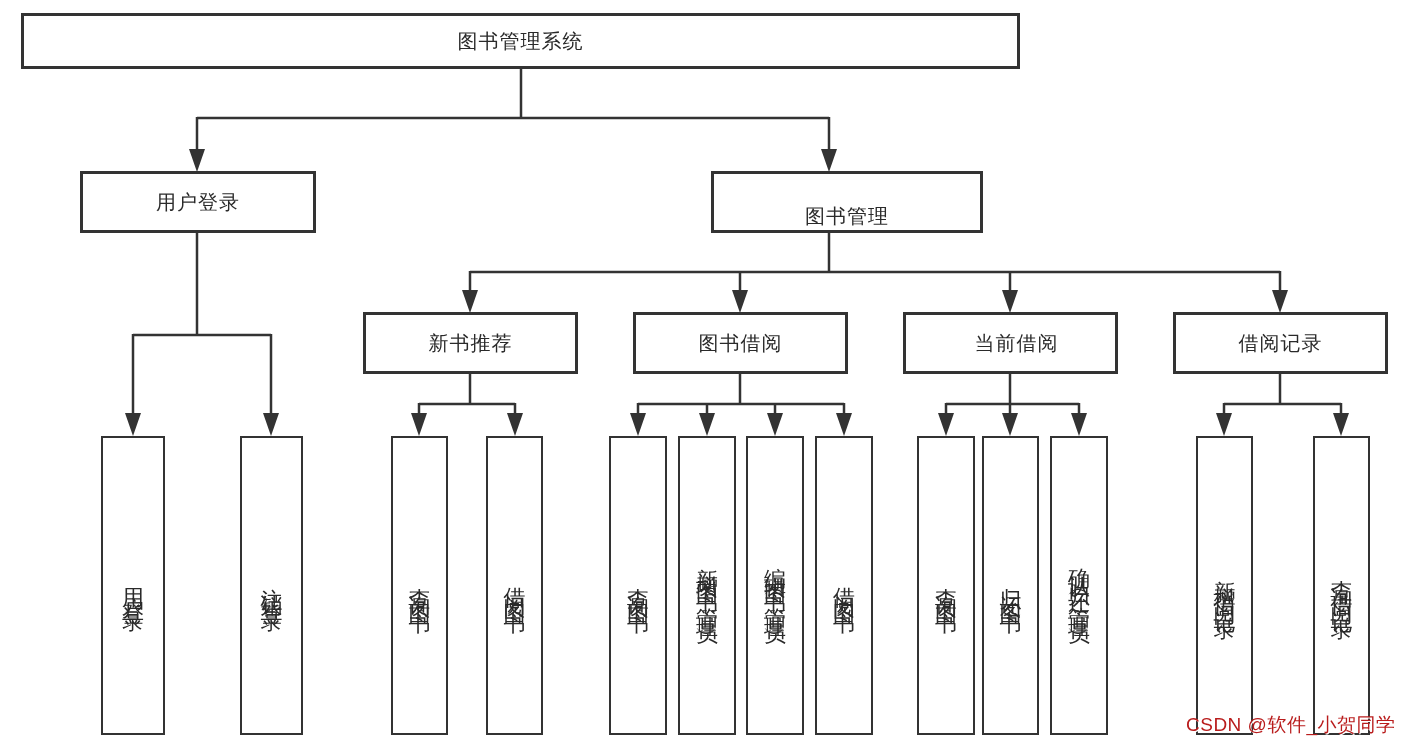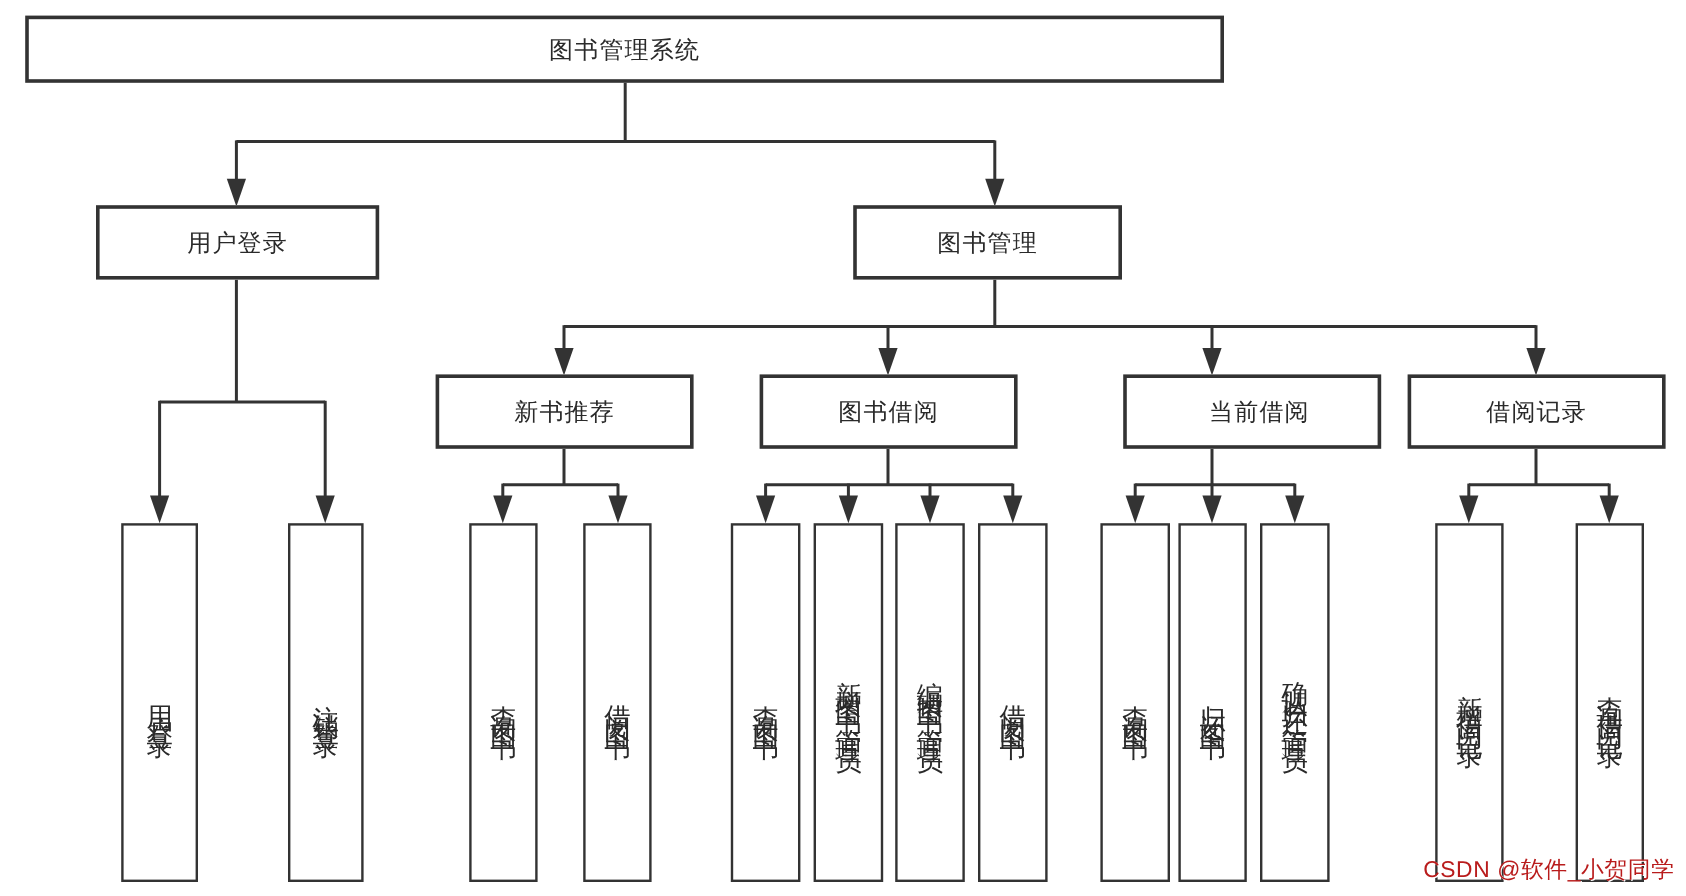--- a/index.html
+++ b/index.html
@@ -29,25 +29,25 @@
     display: flex;
     align-items: center;
     justify-content: center;
     font-size: 20px;
     letter-spacing: 1px;
     color: #2a2a2a;
     z-index: 2;
   }
   .node.root  { left: 21px;  top: 13px;  width: 999px; height: 56px; align-items: center; }
   .node.l2a   { left: 80px;  top: 171px; width: 236px; height: 62px; }
-  .node.l2b   { left: 711px; top: 171px; width: 224px; height: 62px; }
+  .node.l2b   { left: 711px; top: 171px; width: 272px; height: 62px; align-items: flex-end; }
   .node.l3    { top: 312px; width: 215px; height: 62px; border-width: 3px; }
   .node.l3a   { left: 363px; }
   .node.l3b   { left: 633px; }
-  .node.l3c   { left: 936px; padding-left: 12px; }
+  .node.l3c   { left: 903px; padding-left: 12px; }
   .node.l3d   { left: 1173px; }
   .leaf {
     position: absolute;
     top: 436px;
     height: 299px;
     background: #ffffff;
     border: 2px solid #333333;
     display: flex;
     align-items: center;
     justify-content: center;

